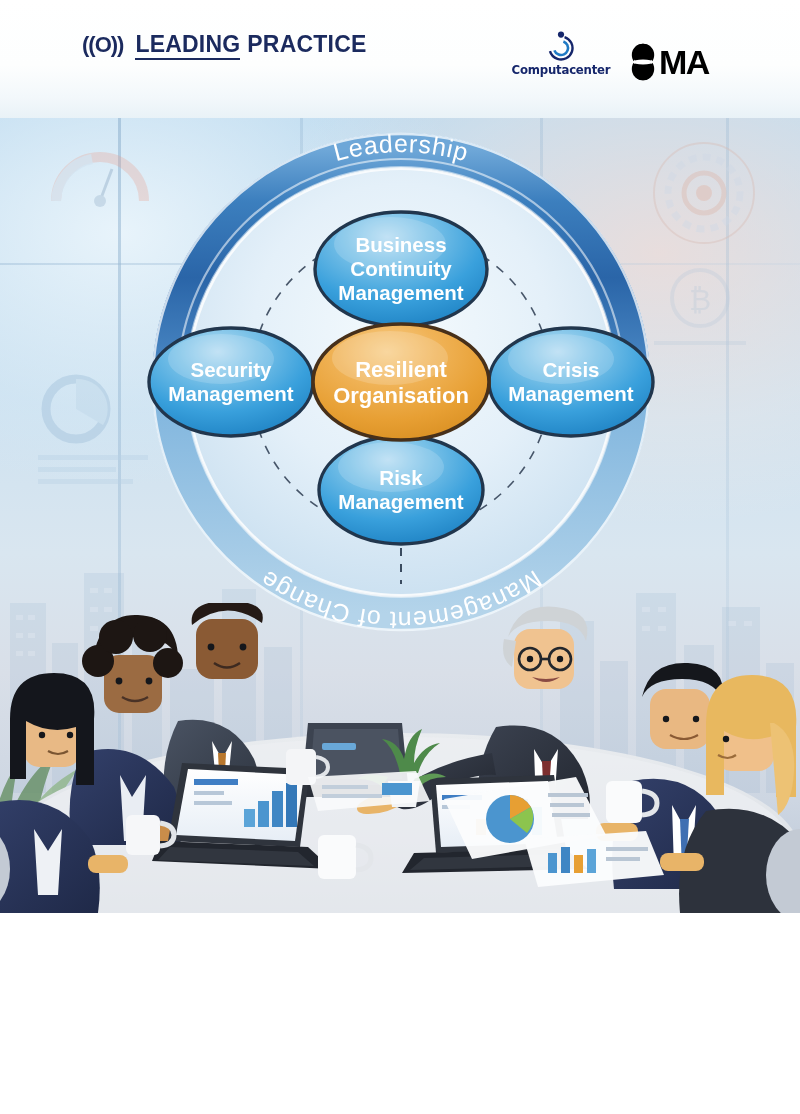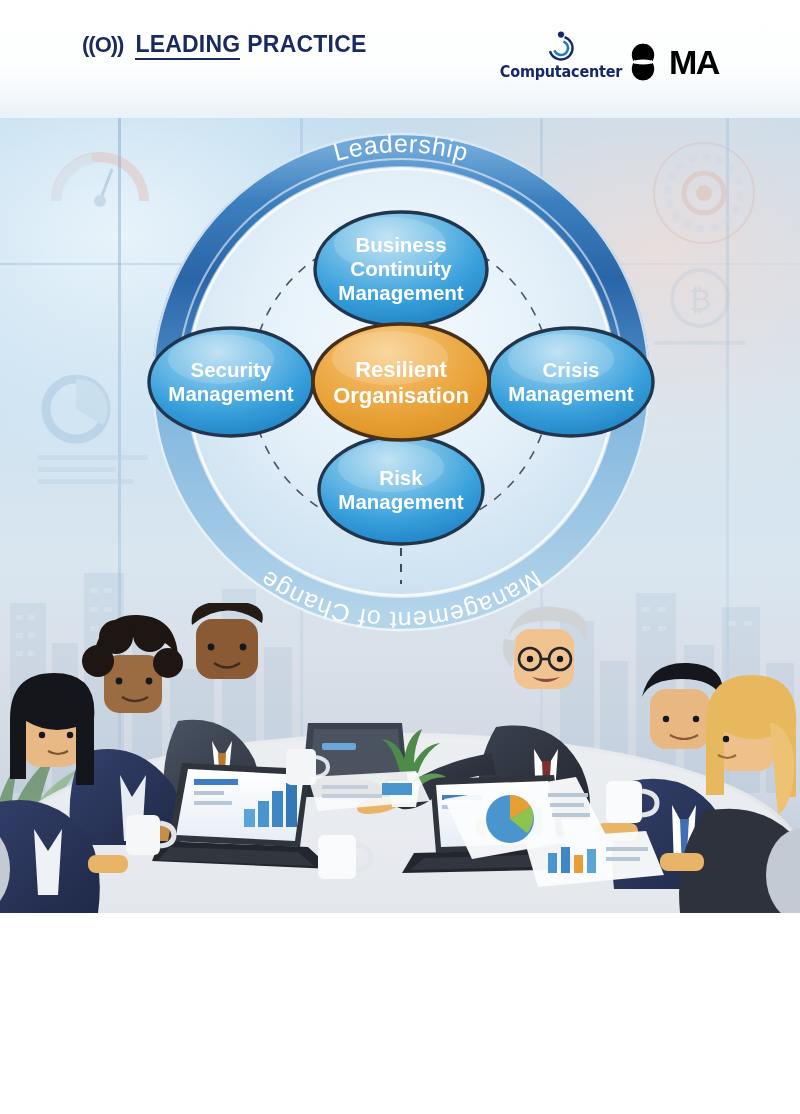--- a/index.html
+++ b/index.html
@@ -69,31 +69,31 @@
 
   
   .cc-logo {
     position: absolute; left: 497px; top: 31px;
     width: 128px; text-align: center;
   }
   .cc-mark { height: 30px; display:block; margin: 0 auto; }
   .cc-text {
     margin-top: 1px;
     color: #15266b;
-    font-size: 16px;
+    font-size: 13px;
     font-weight: 700;
     font-family: "DejaVu Sans Condensed", "Liberation Sans", sans-serif;
     letter-spacing: -.2px;
     white-space: nowrap;
   }
 
   
   .ma-logo {
     position: absolute; left: 628px; top: 43px;
-    display: flex; align-items: center; gap: 11px;
+    display: flex; align-items: center; gap: 1px;
   }
   .ma-mark { display: block; }
   .ma-text {
     color: #000;
     font-size: 34px;
     font-weight: 700;
     letter-spacing: -1.5px;
     line-height: 1;
     font-family: "Liberation Sans", sans-serif;
   }

